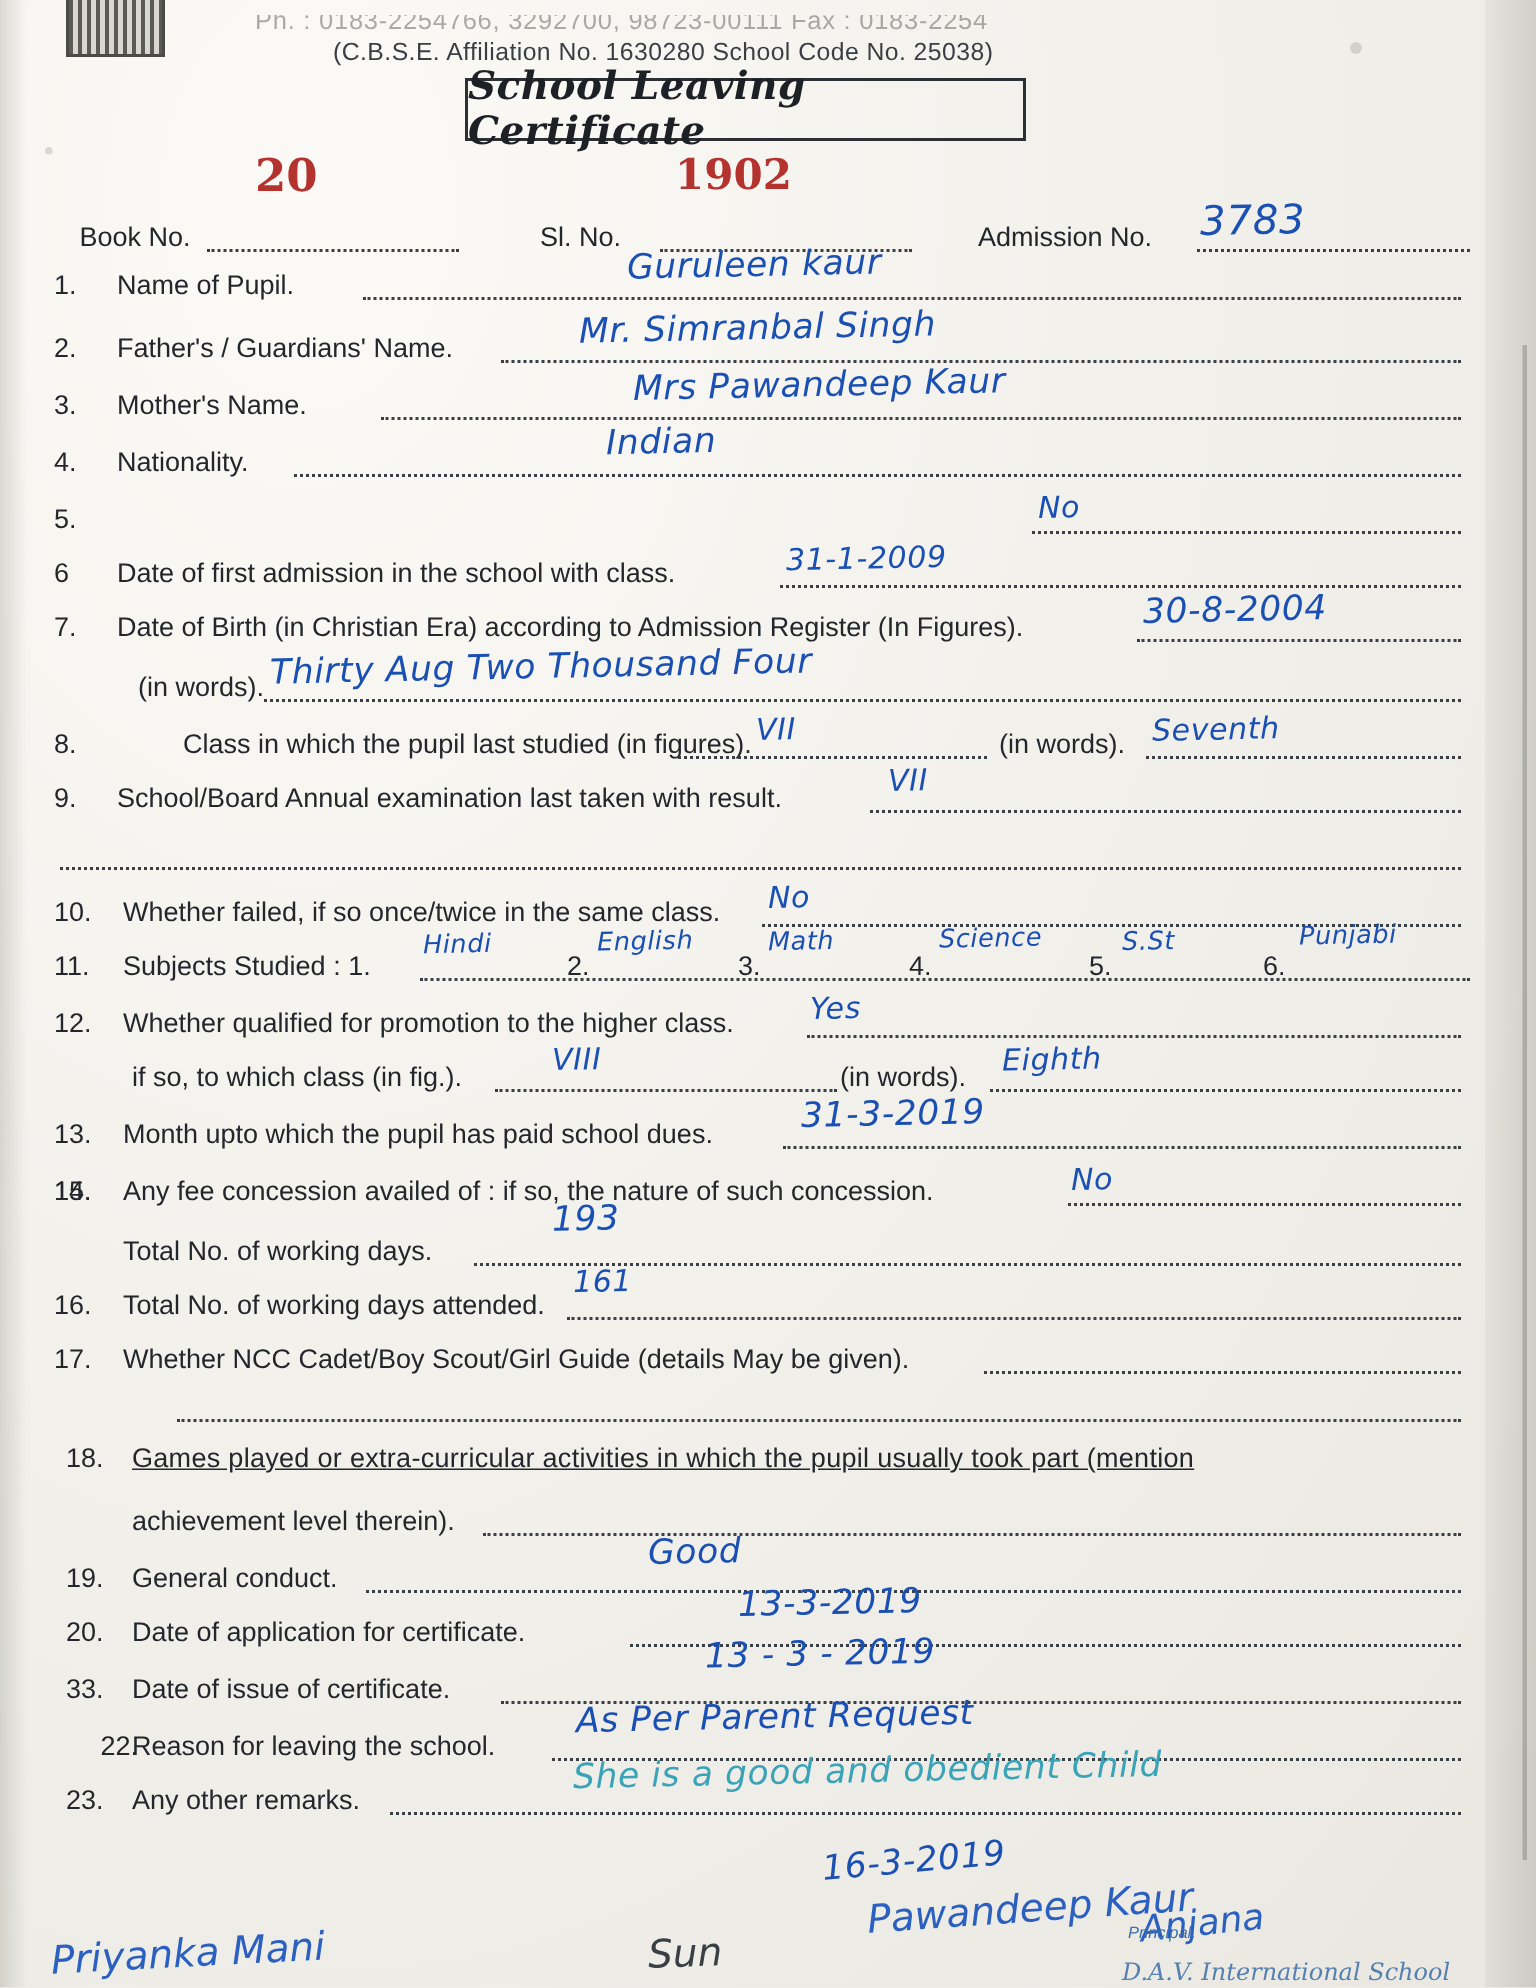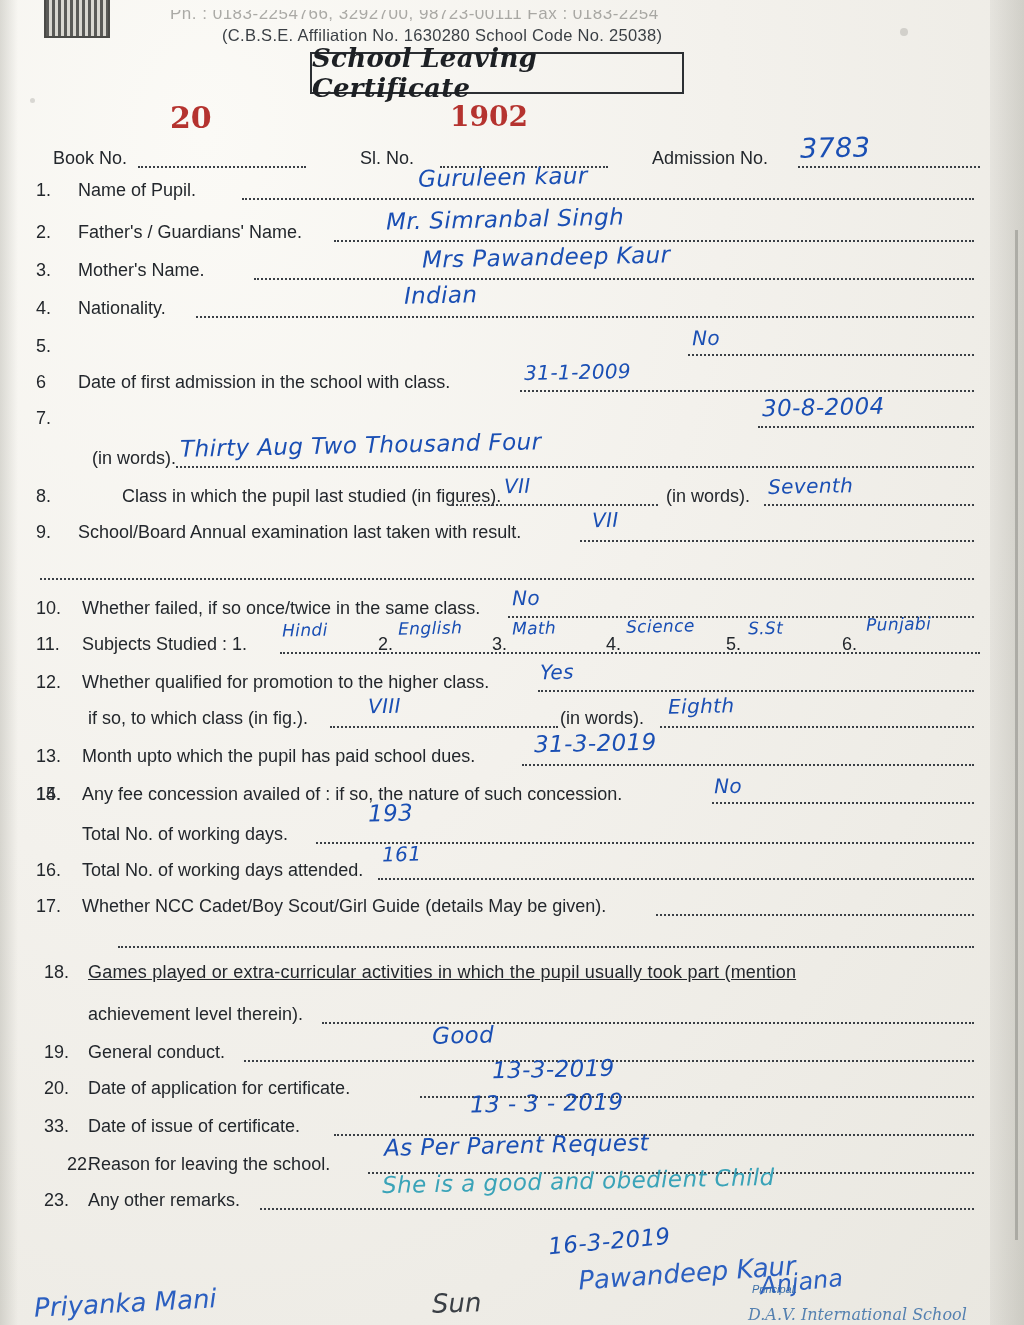--- a/index.html
+++ b/index.html
@@ -153,20 +153,21 @@
   <div class="num" style="left:36px;top:336px;">5.</div>
   <div class="dotline" style="left:688px;top:354px;width:286px;"></div>
   <div class="hand md abs" style="left:692px;top:326px;">No</div>
 
   <div class="num" style="left:36px;top:372px;">6</div>
   <div class="lbl" style="left:78px;top:372px;">Date of first admission in the school with class.</div>
   <div class="dotline" style="left:520px;top:390px;width:454px;"></div>
   <div class="hand md abs" style="left:524px;top:360px;">31-1-2009</div>
 
   <div class="num" style="left:36px;top:408px;">7.</div>
+  <div class="lbl" style="left:78px;top:408px;">Date of Birth (in Christian Era) according to Admission Register (In Figures).</div>
   <div class="dotline" style="left:758px;top:426px;width:216px;"></div>
   <div class="hand lg abs" style="left:762px;top:394px;">30-8-2004</div>
 
   <div class="lbl" style="left:92px;top:448px;">(in words).</div>
   <div class="dotline" style="left:176px;top:466px;width:798px;"></div>
   <div class="hand lg abs" style="left:180px;top:432px;">Thirty Aug Two Thousand Four</div>
 
   <div class="num" style="left:36px;top:486px;">8.</div>
   <div class="lbl" style="left:78px;top:486px;margin-left:44px;">Class in which the pupil last studied (in figures).</div>
   <div class="dotline" style="left:452px;top:504px;width:206px;"></div>

